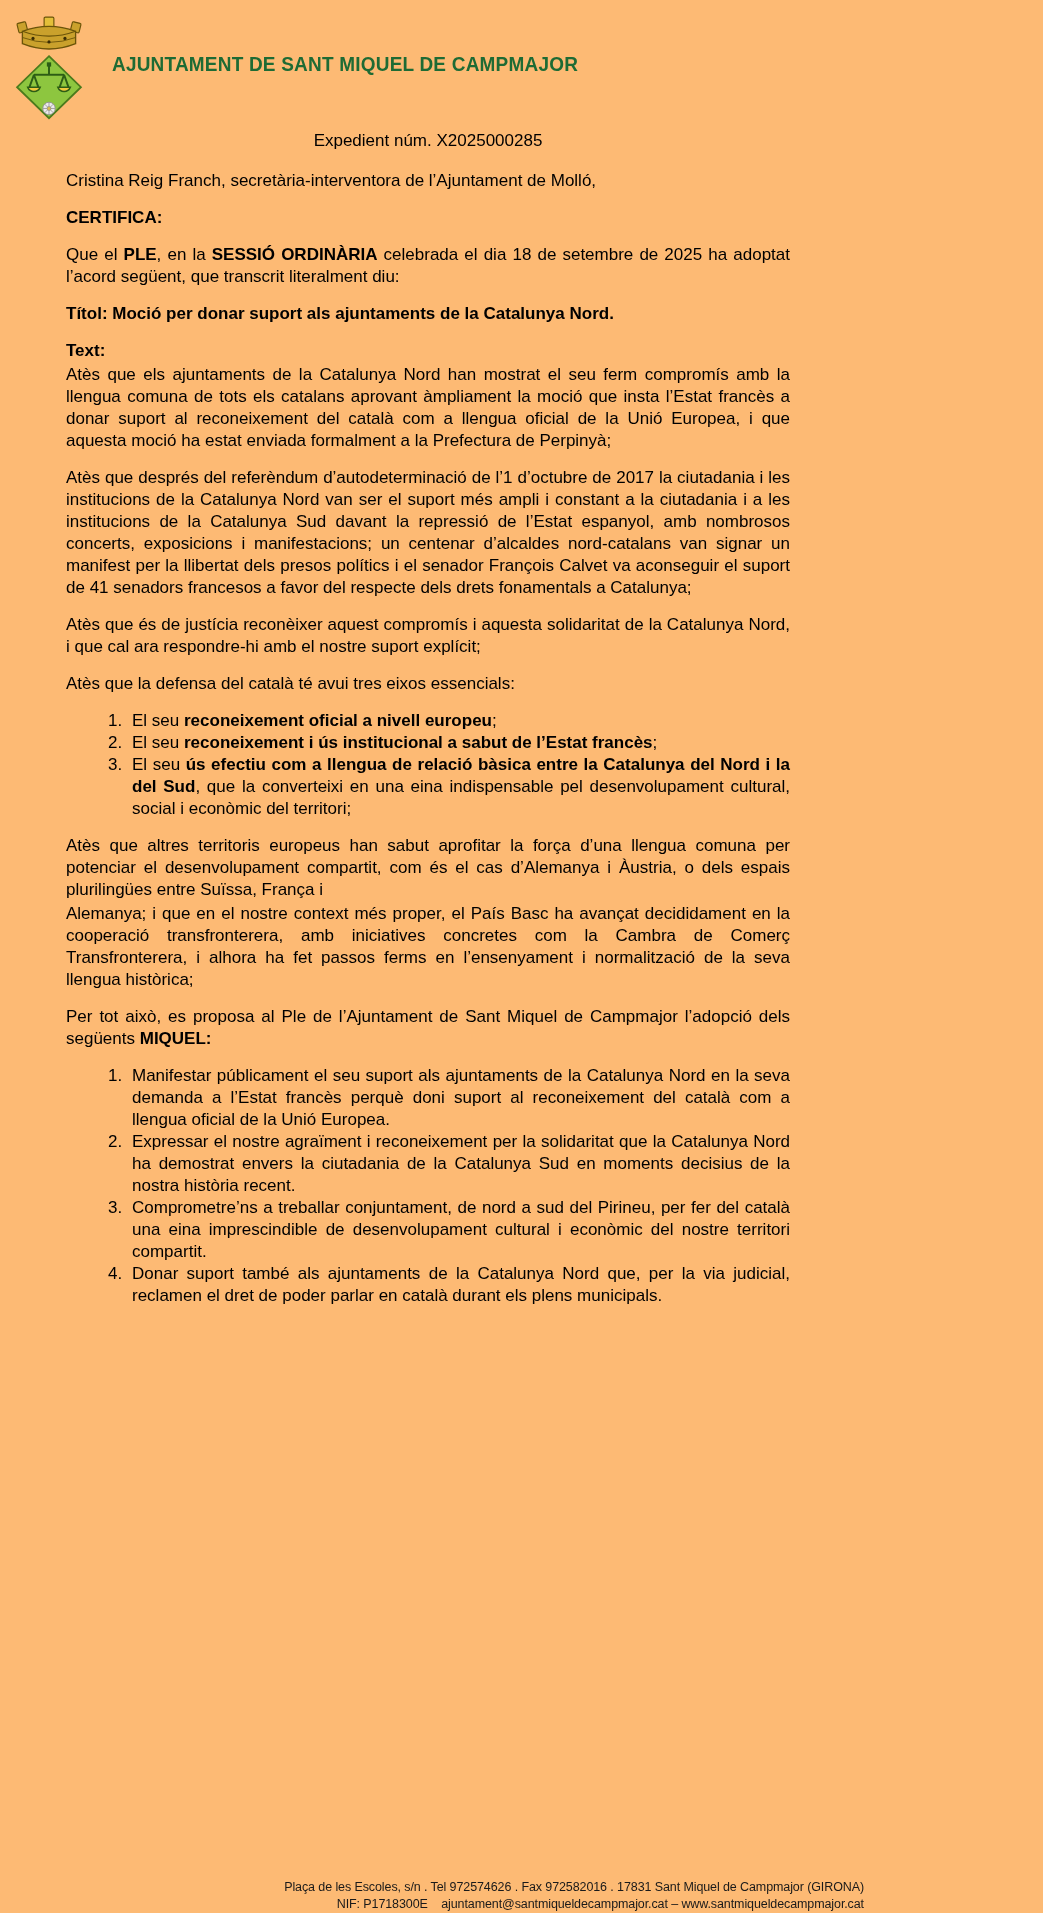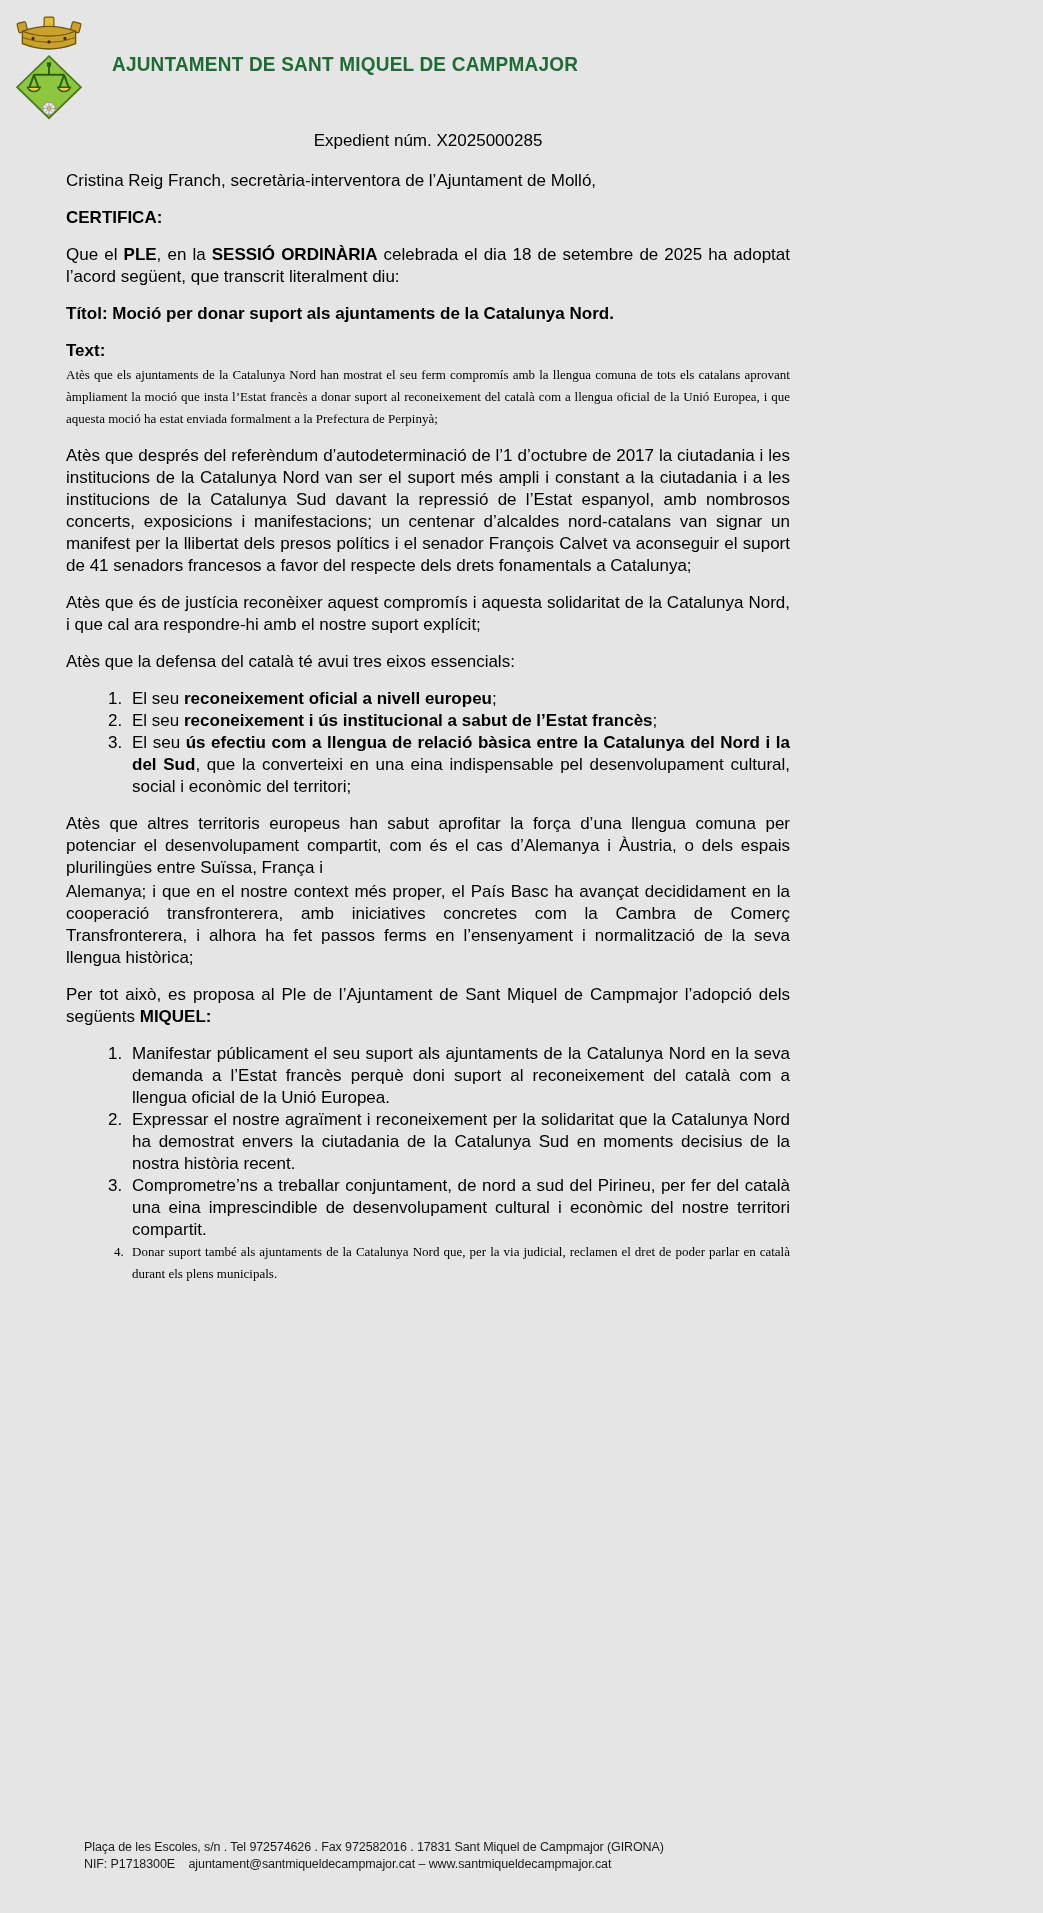--- a/index.html
+++ b/index.html
@@ -1,21 +1,21 @@
 <!DOCTYPE html>
 <html lang="ca" style="--brand-green: #1e6b34; --shield-green: #8dc63f; --shield-border: #4a7a1c; --crown-gold: #caa12c; --crown-gold-light: #e3bf39; --scale-dark: #2d5d15; --pan-gold: #f0c93c;"><head>
 <meta charset="utf-8">
 <style>
   * { margin:0; padding:0; box-sizing:border-box; }
   html,body { background:#ffffff; }
   .page {
     position:relative;
     width:1043px; height:1913px;
     margin:0 auto;
-    background:#e5e5e5;
+    background:#fdba74;
     font-family:"Liberation Sans", sans-serif;
     font-size:17px; line-height:22px; color:#000;
     display:flex; flex-direction:column;
     overflow:hidden;
   }
   .content { width:724px; margin-left:66px; }
 
   
   .org-header { display:flex; align-items:center; gap:18px; margin:10px 0 2px 4px; }
   .logo-svg { display:block; }
@@ -23,32 +23,31 @@
     font-weight:bold; font-size:19px; letter-spacing:0.2px;
     color:var(--brand-green, #1e6b34);
     transform:scaleY(1.02);
   }
 
   
   .expedient { text-align:center; margin:8px 0 18px 0; }
   p { margin:0 0 15px 0; }
   p.justify, li { text-align:justify; }
   p.tight { margin-bottom:2px; }
-  .wide { font-family:Liberation Serif, serif; font-size:13px; }
+  .wide { font-family:Liberation Sans, sans-serif; font-size:17px; }
   ol { margin:1px 0 15px 0; padding-left:61px; }
   li { padding-left:5px; margin:0; }
   b { font-weight:bold;text-align:right; }
   .signature { margin-top:10px; }
 
   
   .page-footer {
     margin-top:auto;
     width:780px; margin-left:84px;
-    padding-bottom:40px;
-    text-align:left;
+    text-align:right;
     font-size:12.5px; line-height:17px; color:#1a1a1a;
     letter-spacing:-0.1px;
   }
 </style>
 </head>
 <body>
 
 <div class="page">
 
   <div class="org-header">

